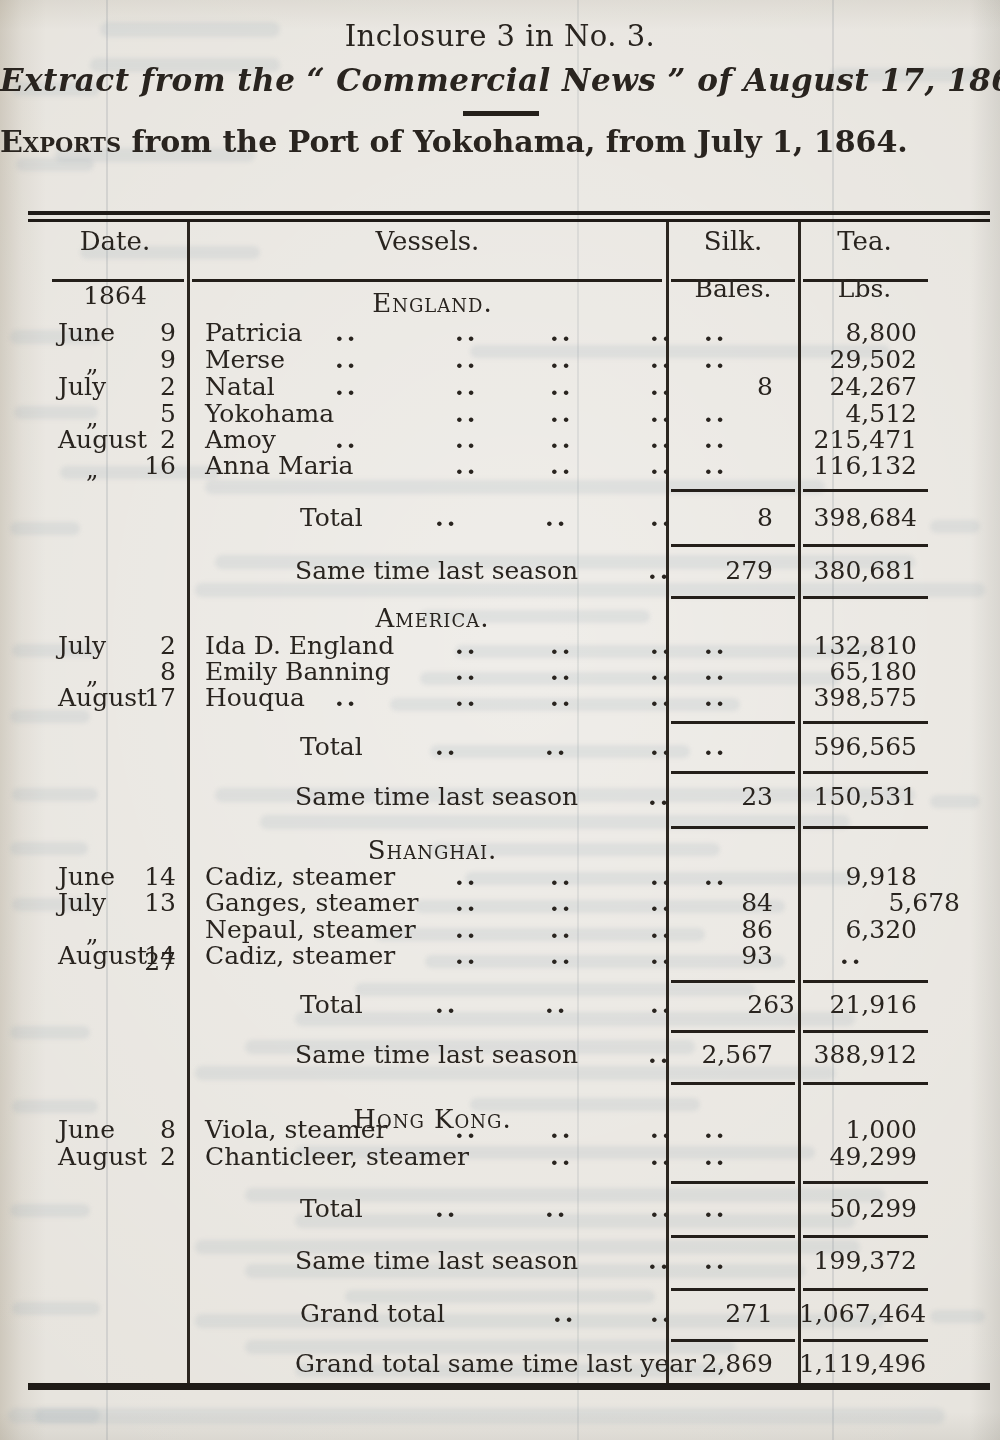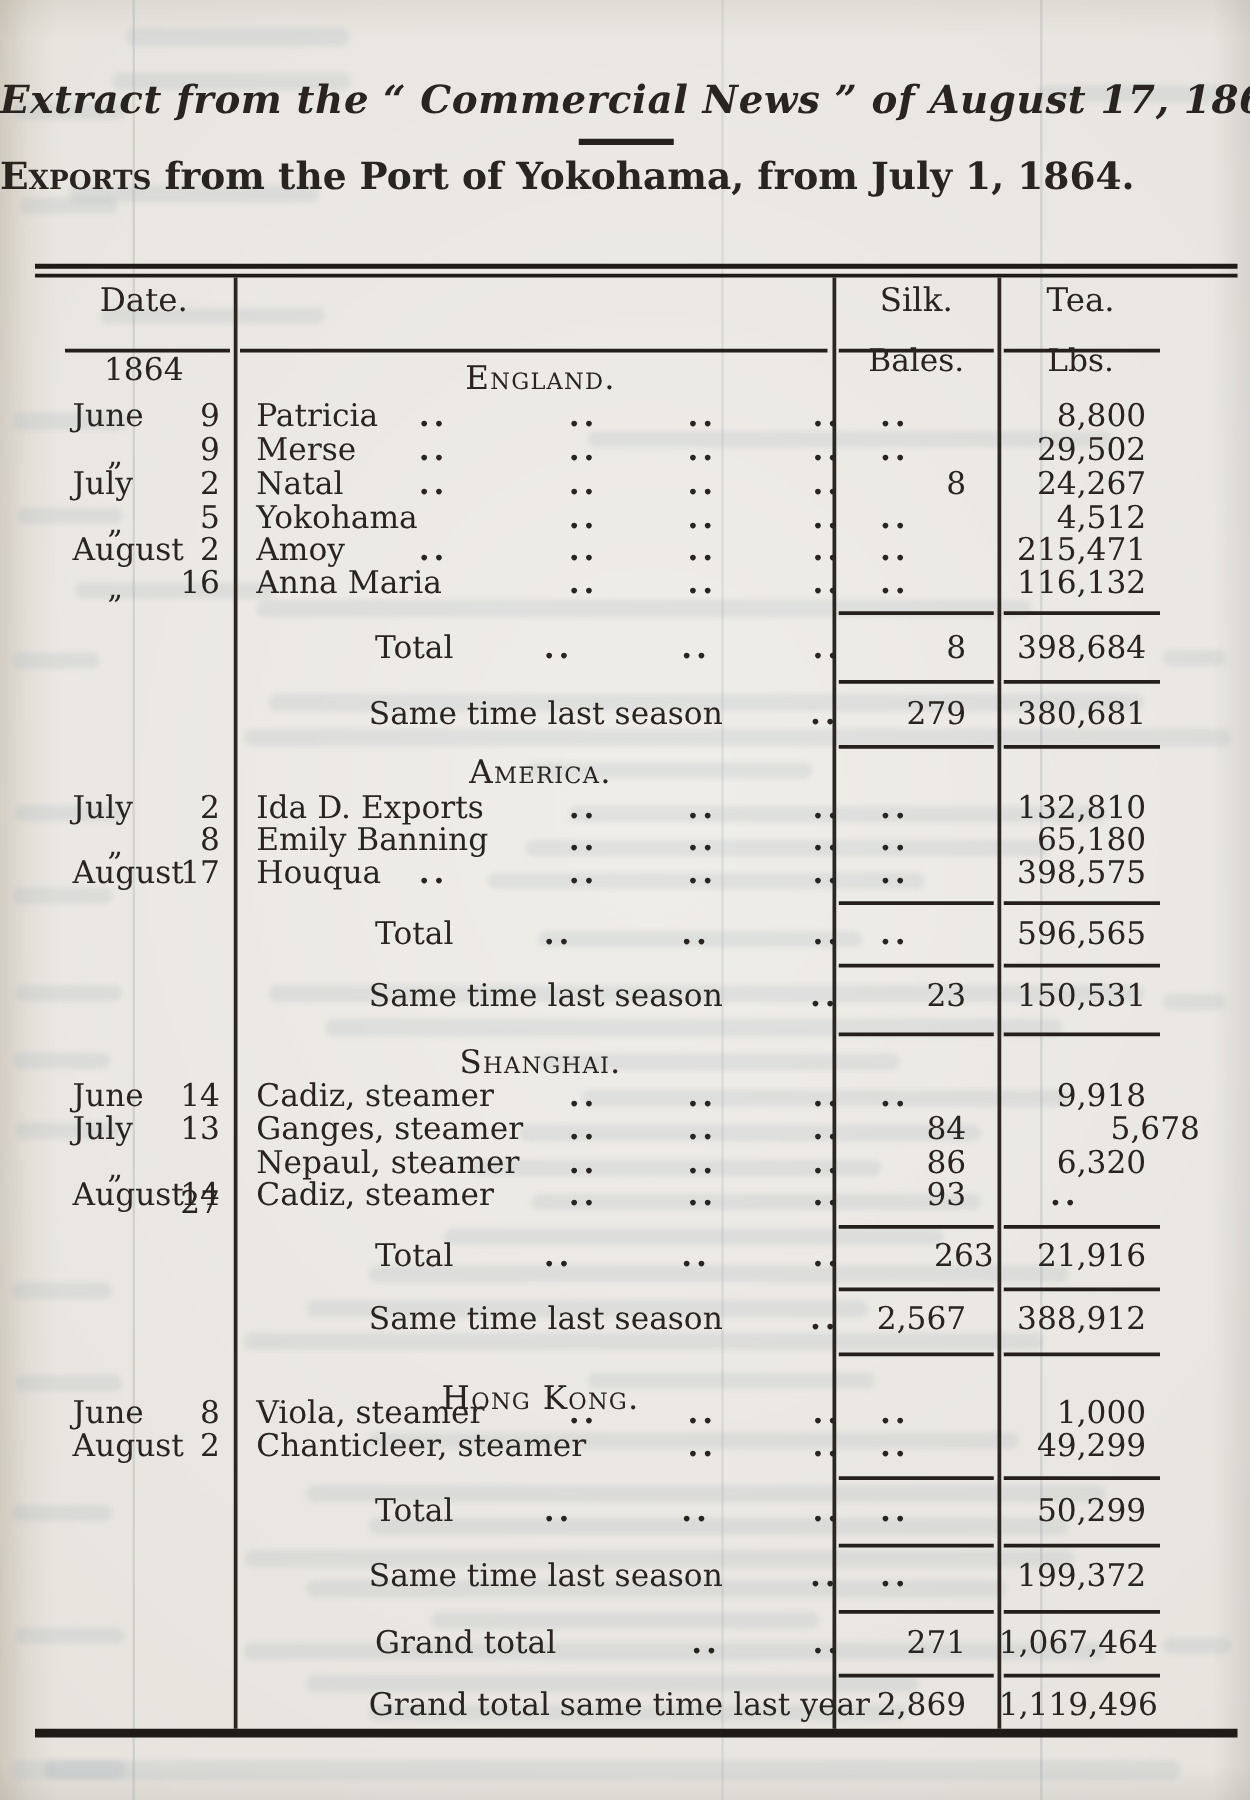--- a/index.html
+++ b/index.html
@@ -98,32 +98,34 @@
       <div class="ghost" style="left: 345px; top: 1290px; width: 310px; height: 13px;"></div>
       <div class="ghost" style="left: 195px; top: 1314px; width: 690px; height: 14px;"></div>
       <div class="ghost" style="left: 245px; top: 1340px; width: 490px; height: 14px;"></div>
       <div class="ghost" style="left: 295px; top: 1364px; width: 430px; height: 13px;"></div>
       <div class="ghost" style="left: 35px; top: 1408px; width: 910px; height: 16px;"></div>
       <div class="ghost" style="left: 930px; top: 520px; width: 50px; height: 13px;"></div>
       <div class="ghost" style="left: 930px; top: 795px; width: 50px; height: 13px;"></div>
       <div class="ghost" style="left: 930px; top: 1310px; width: 55px; height: 13px;"></div>
     </div>
 
+  <div class="txt title-inclosure">Inclosure 3 in No. 3.</div>
   <div class="txt title-extract">Extract from the “ Commercial News ” of August 17, 1864.</div>
   <div class="abs short-rule"></div>
   <div class="txt title-exports"><span class="sc">Exports</span><span> from the Port of Yokohama, from July 1, 1864.</span></div>
 
   <div class="abs dbl-a"></div>
   <div class="abs dbl-b"></div>
   <div class="vrule" style="left:187px"></div>
   <div class="vrule" style="left:666px"></div>
   <div class="vrule" style="left:798px"></div>
   <div class="abs bottom-rule"></div>
 
   <div class="txt colhead ctr" style="top:227px;left:40px;width:150px">Date.</div>
+  <div class="txt colhead ctr" style="top:227px;left:188px;width:479px">Vessels.</div>
   <div class="txt colhead ctr" style="top:227px;left:667px;width:132px">Silk.</div>
   <div class="txt colhead ctr" style="top:227px;left:799px;width:131px">Tea.</div>
 
   <div class="hseg" style="top:279px;left:52px;width:132px"></div>
   <div class="hseg" style="top:279px;left:192px;width:470px"></div>
   <div class="hseg" style="top:279px;left:671px;width:124px"></div>
   <div class="hseg" style="top:279px;left:803px;width:125px"></div>
 
   <div class="txt subhead ctr" style="top:282px;left:40px;width:150px">1864</div>
   <div class="txt subhead ctr" style="top:275px;left:667px;width:132px">Bales.</div>
@@ -195,21 +197,21 @@
       <div class="hseg" style="left: 803px; top: 544px; width: 125px;"></div>
       <div class="txt" style="left: 295px; top: 557px;">Same time last season</div>
       <div class="txt dots" style="left: 648px; top: 557px;">..</div>
       <div class="txt rt" style="left: 667px; top: 557px; width: 106px;">279</div>
       <div class="txt rt" style="left: 799px; top: 557px; width: 118px;">380,681</div>
       <div class="hseg" style="left: 671px; top: 596px; width: 124px;"></div>
       <div class="hseg" style="left: 803px; top: 596px; width: 125px;"></div>
       <div class="txt schead ctr" style="left: 205px; top: 604px; width: 455px;">America.</div>
       <div class="txt" style="left: 58px; top: 632px;">July</div>
       <div class="txt rt" style="left: 128px; top: 632px; width: 48px;">2</div>
-      <div class="txt" style="left: 205px; top: 632px;">Ida D. Exports</div>
+      <div class="txt" style="left: 205px; top: 632px;">Ida D. England</div>
       <div class="txt dots" style="left: 455px; top: 632px;">..</div>
       <div class="txt dots" style="left: 550px; top: 632px;">..</div>
       <div class="txt dots" style="left: 650px; top: 632px;">..</div>
       <div class="txt dots" style="left: 704px; top: 632px;">..</div>
       <div class="txt rt" style="left: 799px; top: 632px; width: 118px;">132,810</div>
       <div class="txt ditto" style="left: 86px; top: 662px;">„</div>
       <div class="txt rt" style="left: 128px; top: 658px; width: 48px;">8</div>
       <div class="txt" style="left: 205px; top: 658px;">Emily Banning</div>
       <div class="txt dots" style="left: 455px; top: 658px;">..</div>
       <div class="txt dots" style="left: 550px; top: 658px;">..</div>

